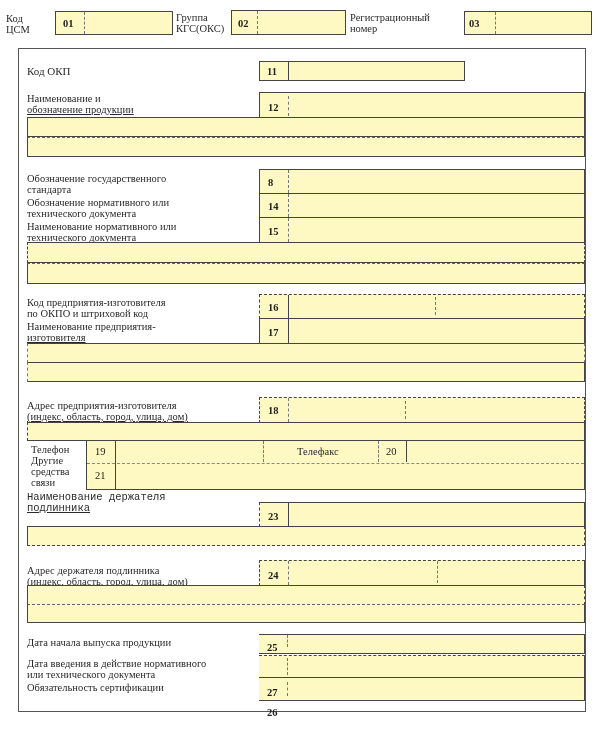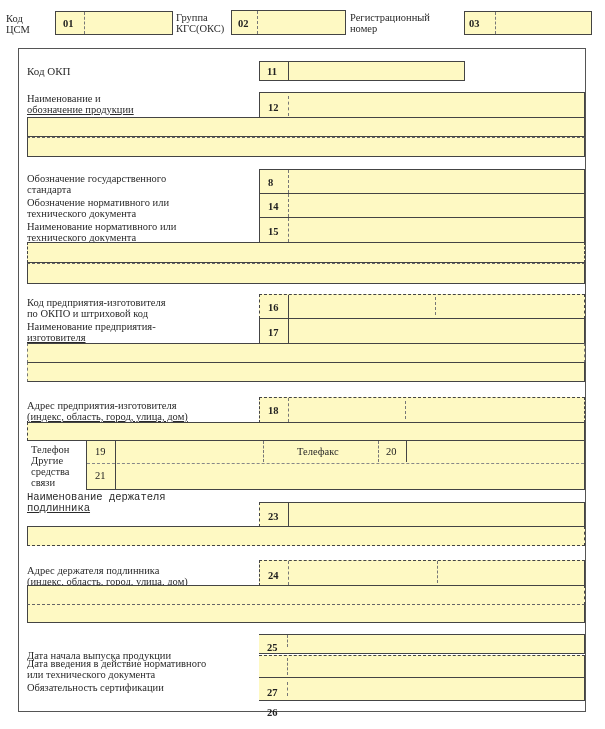--- a/index.html
+++ b/index.html
@@ -160,21 +160,21 @@
   <div class="ulabel">(индекс, область, город, улица, дом)</div>
 </div>
 <div class="box" style="left:259px;top:560px;width:326px;height:26px;border-style:dashed solid solid dashed;">
   <span class="num" style="left:8px;top:9px;">24</span>
   <div class="vdash" style="left:28px;top:0;height:24px;"></div>
   <div class="vdash" style="left:177px;top:0;height:22px;"></div>
 </div>
 <div class="box" style="left:27px;top:585px;width:558px;height:20px;border-style:solid dashed none solid;"></div>
 <div class="box" style="left:27px;top:604px;width:558px;height:19px;border-top:1px dashed #666;"></div>
 
-<div class="lbl" style="left:27px;top:637px;margin-top:13px;">Дата начала выпуска продукции</div>
+<div class="lbl" style="left:27px;top:637px;">Дата начала выпуска продукции</div>
 <div class="box" style="left:259px;top:634px;width:326px;height:20px;border-style:solid solid solid none;">
   <span class="num" style="left:8px;top:7px;">25</span>
   <div class="vdash" style="left:28px;top:0;height:12px;"></div>
 </div>
 
 <div class="lbl" style="left:27px;top:658px;">
   <div>Дата введения в действие нормативного</div>
   <div>или технического документа</div>
 </div>
 <div class="box" style="left:259px;top:655px;width:326px;height:23px;border-style:dashed solid solid none;">

